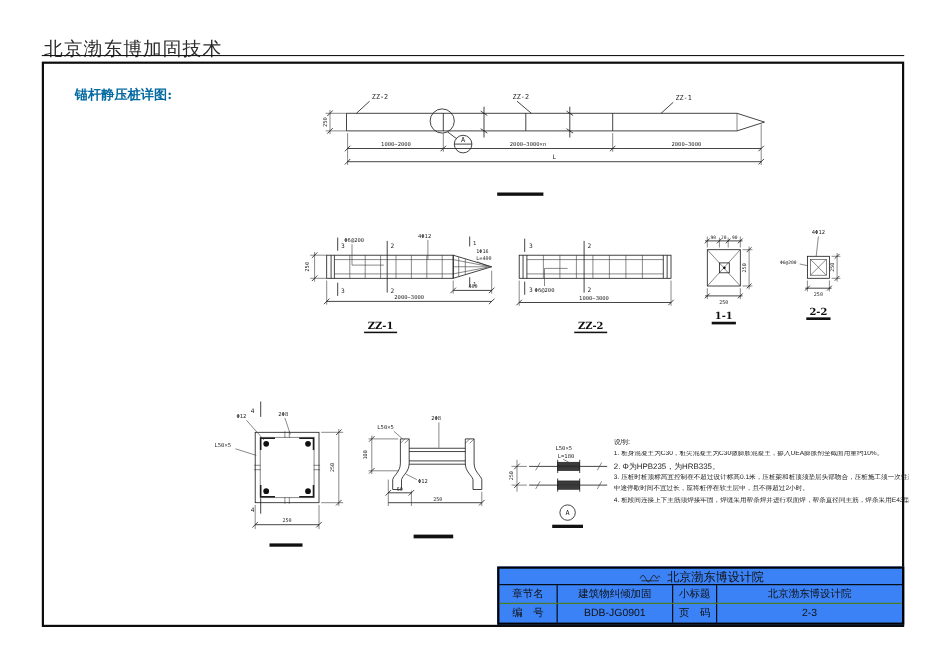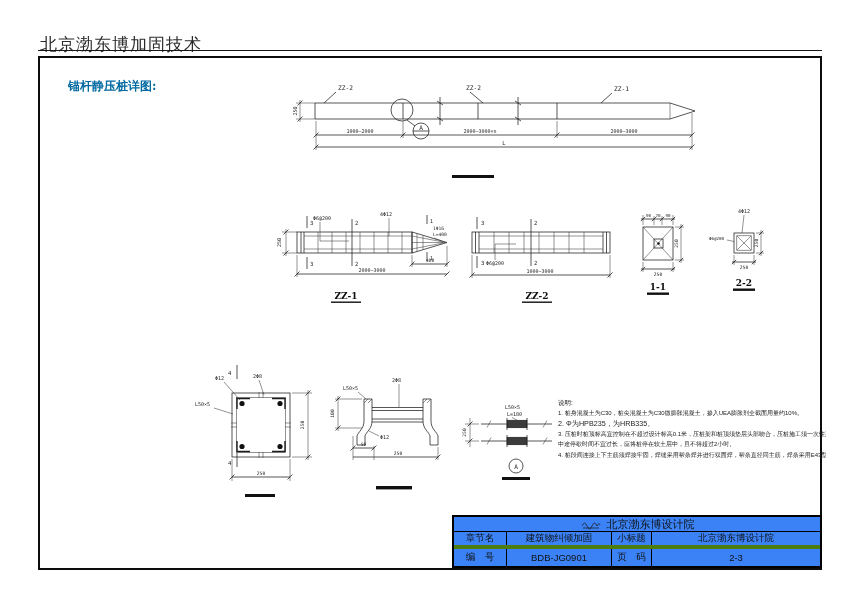--- a/index.html
+++ b/index.html
@@ -17,21 +17,21 @@
   svg text{font-family:"DejaVu Sans Mono",monospace;fill:#262626;stroke:none;}
   .t4{font-size:4.2px}.t45{font-size:4.6px}.t5{font-size:5px}.t55{font-size:5.6px}.t6{font-size:6.2px}
   .dtitle{font-size:9px;font-weight:bold;font-family:"DejaVu Serif",serif;fill:#0e0e0e;}
   .notes{position:absolute;left:558px;top:399px;width:268px;color:#222;}
   .notes div{font-size:6px;line-height:7px;margin-bottom:3px;white-space:nowrap;overflow:hidden;}
   .notes .nh{font-size:6.5px;margin-bottom:4px;}
   .notes .n2{font-size:7.2px;margin-bottom:4px;}
   .notes .ncont{margin-bottom:4px;}
   .tb{position:absolute;left:452px;top:488px;width:370px;height:53px;border:2px solid #000;box-sizing:border-box;background:#3b82f6;margin-top:27px;}
   .tb-row1{height:15px;border-bottom:1.5px solid #000;display:flex;align-items:center;justify-content:center;gap:5px;font-size:11px;font-family:"DejaVu Serif",serif;box-sizing:border-box;}
-  .tb-grid{display:flex;height:17px;border-bottom:4px solid #4d7c0f;box-sizing:border-box;font-size:9.5px;}
+  .tb-grid{display:flex;height:17px;border-bottom:1px solid #4d7c0f;box-sizing:border-box;font-size:9.5px;}
   .tb-grid.last{border-bottom:none;height:17px;}
   .tb-grid>div{display:flex;align-items:center;justify-content:center;box-sizing:border-box;}
   .c1{width:53px;border-right:1px solid #000;}
   .c2{width:105px;border-right:1px solid #000;}
   .c3{width:40px;border-right:1px solid #000;text-align:center;}
   .c4{flex:1;}
   .bold{font-weight:normal;}
 </style>
 </head>
 <body>

